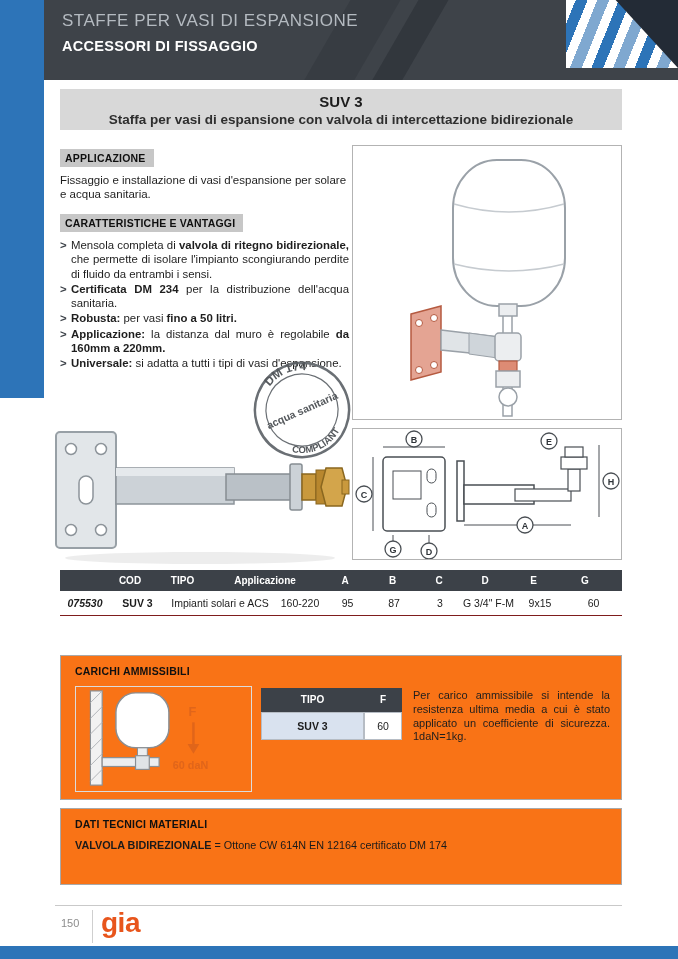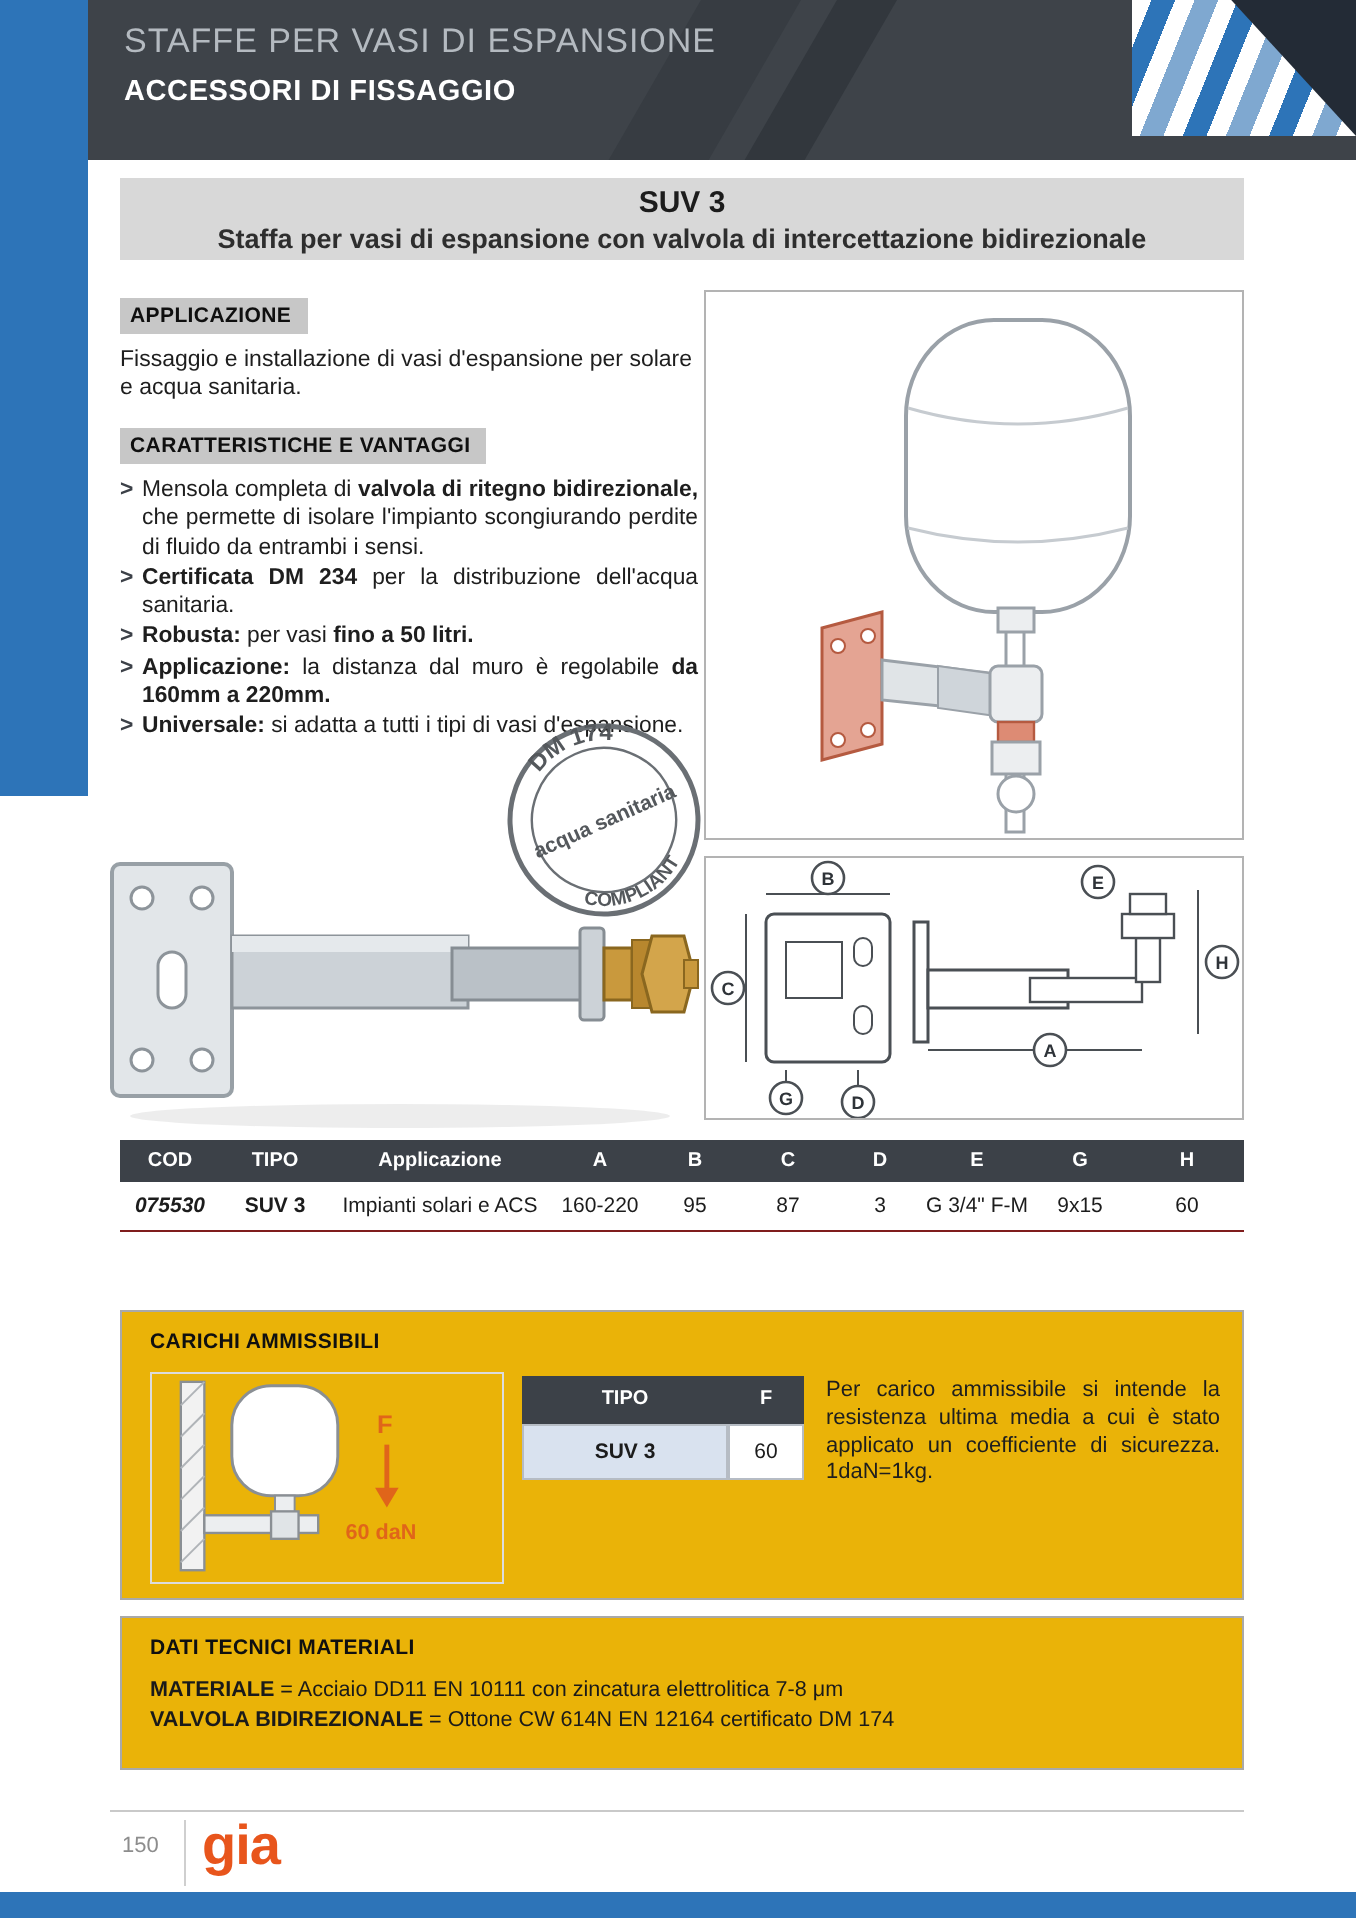--- a/index.html
+++ b/index.html
@@ -40,28 +40,28 @@
   .img-box { position:absolute; border:1px solid #b3b3b3; background:#fff; }
   .vessel-box { left:352px; top:145px; width:270px; height:275px; }
   .tech-box { left:352px; top:428px; width:270px; height:132px; }
   .photo-wrap { position:absolute; left:50px; top:418px; width:300px; height:150px; }
   .stamp-wrap { position:absolute; left:246px; top:354px; width:112px; height:112px; z-index:5; }
   .img-box svg, .photo-wrap svg, .stamp-wrap svg { width:100%; height:100%; display:block; }
 
   
   .spec-table { position:absolute; left:60px; top:570px; width:562px; }
   .spec-head, .spec-row { display:grid; grid-template-columns:50px 55px 110px 50px 45px 48px 44px 53px 50px 57px; align-items:center; }
-  .spec-head { background:#3c4148; color:#fff; height:21px; font-weight:bold; font-size:10px; }
+  .spec-head { background:#3c4148; color:#fff; height:21px; font-weight:bold; font-size:10px;padding-left:45px; }
   .spec-row { height:25px; font-size:10.5px; color:#1c1c1c; border-bottom:1px solid #7f1d1d; background:#fff; }
   .spec-head > div, .spec-row > div { text-align:center; }
   .cod-val { font-weight:bold; font-style:italic; }
   .tipo-val { font-weight:bold; }
 
   
-  .box { position:absolute; border:1px solid #a9a9a9; background:#eab308; }
+  .box { position:absolute; border:1px solid #a9a9a9; background:#f97316; }
   .loads-box { left:60px; top:655px; width:562px; height:145px; }
   .mat-box { left:60px; top:808px; width:562px; height:77px; }
   .box-label { position:absolute; left:14px; top:9px; font-size:10.5px; font-weight:bold; color:#101010; letter-spacing:.2px; }
   .load-diagram { position:absolute; left:14px; top:30px; width:177px; height:106px; border:1px solid #dcdcdc; }
   .load-diagram svg { width:100%; height:100%; display:block; }
   .mini-table { position:absolute; left:200px; top:32px; width:141px; }
   .mrow { display:grid; grid-template-columns:103px 38px; }
   .mini-th { background:#3c4148; color:#fff; font-size:10px; font-weight:bold; text-align:center; line-height:22px; border:1px solid #3c4148; }
   .mini-td { font-size:10.5px; color:#1c1c1c; text-align:center; line-height:26px; border:1px solid #b6bcc4; background:#fff; }
   .mini-td.tipo { background:#d9e2ef; font-weight:bold; }
@@ -284,21 +284,20 @@
         <div class="mini-td">60</div>
       </div>
     </div>
 
     <p class="load-note">Per carico ammissibile si intende la resistenza ultima media a cui è stato applicato un coefficiente di sicurezza. 1daN=1kg.</p>
   </div>
 
   <div class="box mat-box">
     <div class="box-label">DATI TECNICI MATERIALI</div>
     <div class="mat-lines">
-      <div class="mat-line"><b>MATERIALE</b><span> = Acciaio DD11 EN 10111 con zincatura elettrolitica 7-8 μm</span></div>
       <div class="mat-line"><b>VALVOLA BIDIREZIONALE</b><span> = Ottone CW 614N EN 12164 certificato DM 174</span></div>
     </div>
   </div>
 
   <div class="footer-rule"></div>
   <div class="page-num">150</div>
   <div class="footer-div"></div>
   <div class="logo">gia</div>
   <div class="bottom-bar"></div>
 

